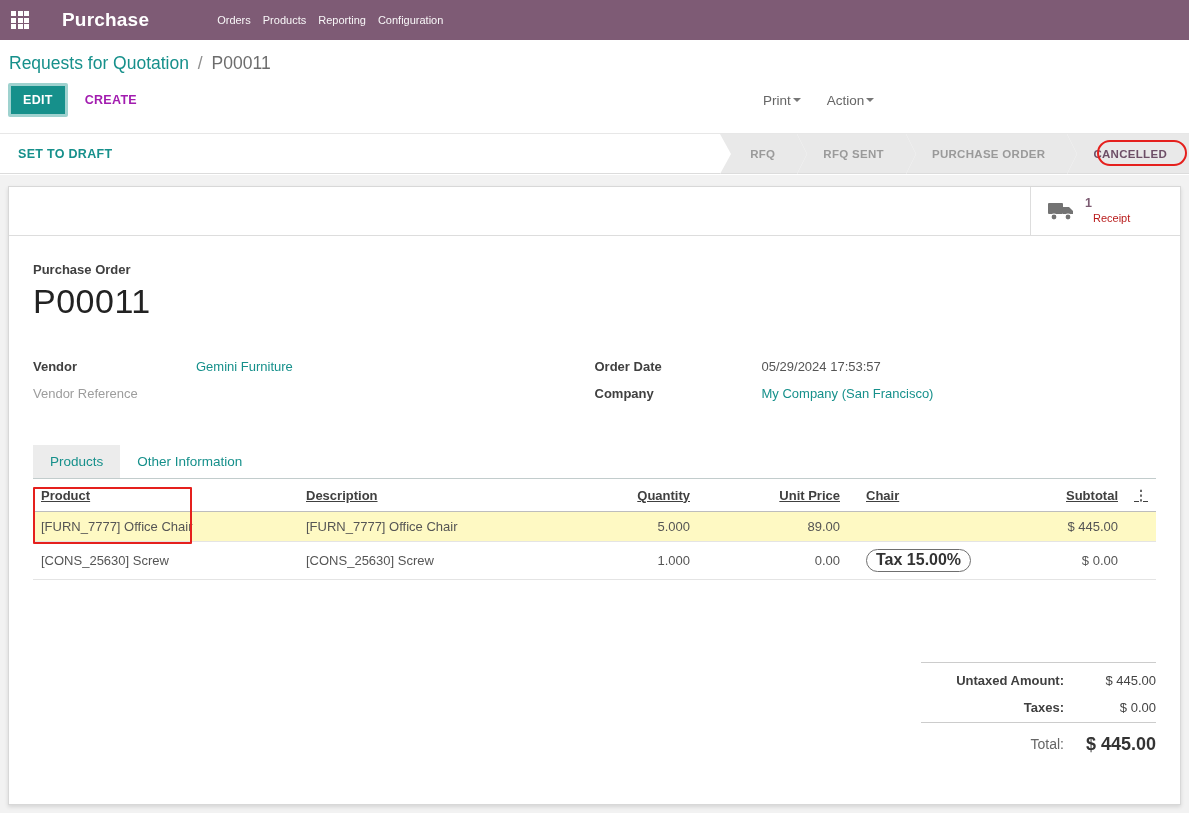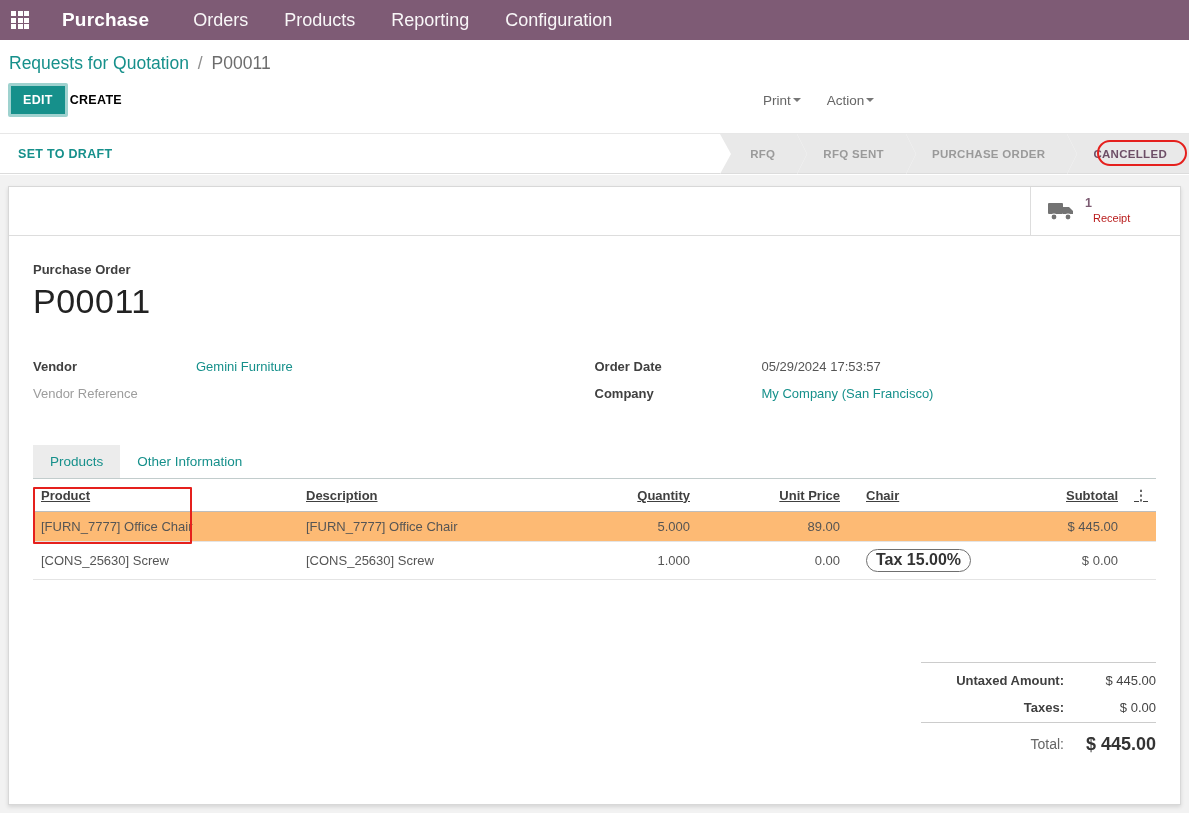--- a/index.html
+++ b/index.html
@@ -9,35 +9,35 @@
     font-family:"Liberation Sans", sans-serif; color:#4c4c4c; font-size:13px;
   }
 
   
   .navbar {
     position:absolute; top:0; left:0; width:1189px; height:40px;
     background:#7e5b75; display:flex; align-items:center; color:#fff;
   }
   .apps-btn { width:40px; height:40px; display:flex; align-items:center; justify-content:center; cursor:pointer; }
   .brand { font-size:19px; font-weight:700; margin-left:22px; letter-spacing:.2px; }
-  .nav-menu { display:flex; gap:36px; margin-left:44px; font-size:18px; }
+  .nav-menu { display:flex; gap:12px; margin-left:68px; font-size:11px; }
   .nav-menu > div { cursor:pointer; opacity:.95; }
 
   
   .cp { position:absolute; top:40px; left:0; width:1189px; background:#fff; }
   .breadcrumb { padding:13px 0 0 9px; font-size:17.5px; }
   .breadcrumb .bc-parent { color:#16908b; cursor:pointer; }
   .breadcrumb .bc-sep { color:#8f8f8f; margin:0 4px; }
   .breadcrumb .bc-current { color:#6d6d6d; }
   .cp-buttons { height:52px; display:flex; align-items:center; padding-left:8px; position:relative; }
   .btn-edit {
     background:#16908b; color:#fff; font-weight:700; font-size:12.5px; letter-spacing:.3px;
     padding:7px 12px; border:3px solid #9fd2cf; border-radius:2px; cursor:pointer;
   }
-  .btn-create { color:#000000; font-weight:700; font-size:12.5px; letter-spacing:.3px; margin-left:2px; cursor:pointer; }
+  .btn-create { color:#a21caf; font-weight:700; font-size:12.5px; letter-spacing:.3px; margin-left:17px; cursor:pointer; }
   .cp-right { position:absolute; left:763px; top:0; height:52px; display:flex; align-items:center; gap:26px; color:#666; font-size:13.5px; }
   .dd { display:flex; align-items:center; gap:2px; cursor:pointer; }
   .caret-down { width:0; height:0; border-left:4px solid transparent; border-right:4px solid transparent; border-top:4px solid #777; display:inline-block; }
 
   
   .statusbar {
     position:absolute; top:133px; left:0; width:1189px; height:41px; background:#fff;
     border-top:1px solid #e7e7e7; border-bottom:1px solid #dcdcdc;
     display:flex; align-items:center; justify-content:space-between;
   }
@@ -92,21 +92,21 @@
 
   
   .tabs { display:flex; margin-top:38px; border-bottom:1px solid #c2cccc; height:34px; }
   .tab { padding:0 17px; display:flex; align-items:center; color:#16908b; font-size:13.5px; cursor:pointer; }
   .tab.active { background:#ececec; }
 
   
   table.lines { width:100%; border-collapse:collapse; font-size:13px; }
   table.lines th { font-weight:700; color:#404040; text-align:left; padding:8px 8px; border-bottom:1px solid #bdbdbd;text-decoration:underline; }
   table.lines td { padding:7px 8px; border-bottom:1px solid #e4e4e4; color:#555; }
-  table.lines tr.odd td { background:#fdba74; }
+  table.lines tr.odd td { background:#fef9c3; }
   .col-qty, .col-price, .col-sub { text-align:right !important; }
   th.col-qty, th.col-price, th.col-sub { text-align:right; }
   .col-taxes { padding-left:18px !important; }
   .col-dots { width:24px; text-align:center !important; }
   .dots-icon { color:#666; font-weight:700; font-size:14px; letter-spacing:0; cursor:pointer; }
   .tax-pill {
     display:inline-block; border:1px solid #6f6f6f; border-radius:12px; padding:1px 9px 2px 9px;
     font-weight:700; font-size:16px; color:#333; background:#fff;
   }
 

